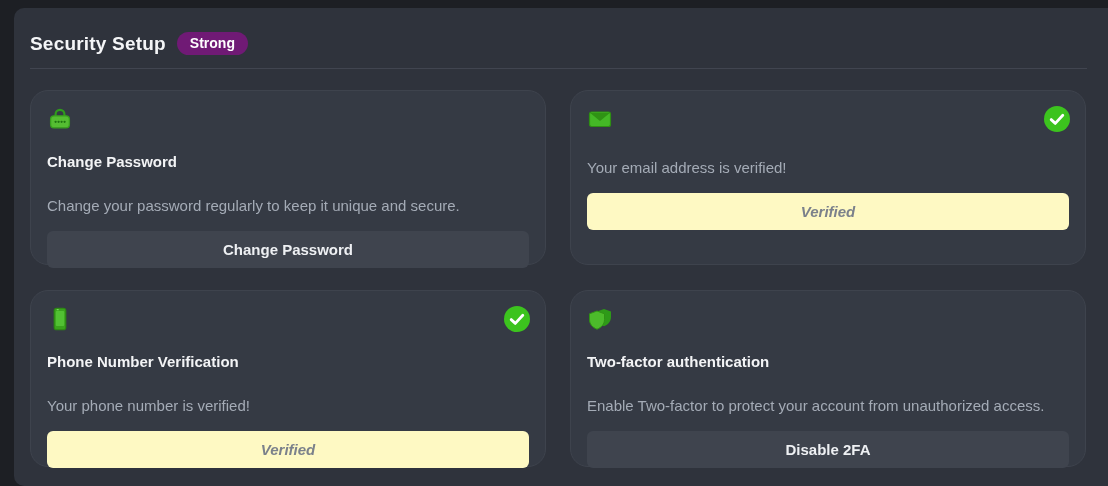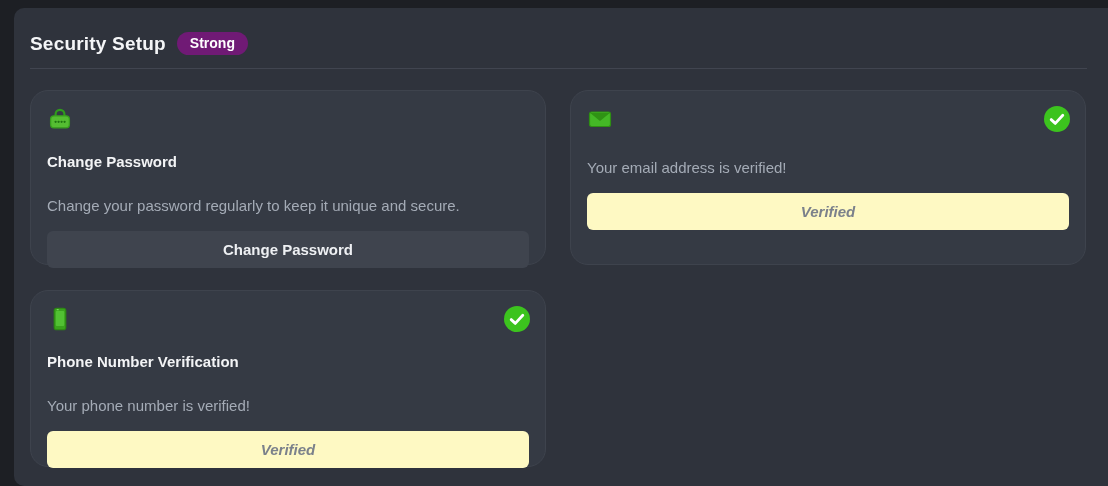--- a/index.html
+++ b/index.html
@@ -110,15 +110,24 @@
       </svg>
       <svg class="check-badge" viewBox="0 0 26 26">
         <circle cx="13" cy="13" r="13" fill="#3cc31e"></circle>
         <path d="M7.2 13.6 L11.3 17.4 L18.8 9.2" fill="none" stroke="#ffffff" stroke-width="2.8" stroke-linecap="round" stroke-linejoin="round"></path>
       </svg>
       <div class="card-title">Phone Number Verification</div>
       <div class="card-desc">Your phone number is verified!</div>
       <button class="card-btn disabled" disabled="">Verified</button>
     </div>
 
+    <div class="card">
+      <svg class="card-icon" viewBox="0 0 26 26">
+        <path d="M17 3 L24 5.6 V11 C24 15.2 21.3 18.5 17 20.2 C12.7 18.5 10 15.2 10 11 V5.6 Z" fill="#2e9a18"></path>
+        <path d="M10 5 L17.5 7.8 V13.5 C17.5 18 14.6 21.5 10 23.2 C5.4 21.5 2.5 18 2.5 13.5 V7.8 Z" fill="#4cbb2b" stroke="#2f9214" stroke-width="1"></path>
+      </svg>
+      <div class="card-title">Two-factor authentication</div>
+      <div class="card-desc">Enable Two-factor to protect your account from unauthorized access.</div>
+      <button class="card-btn">Disable 2FA</button>
+    </div>
 
   </div>
 </div>
 
 </body></html>

